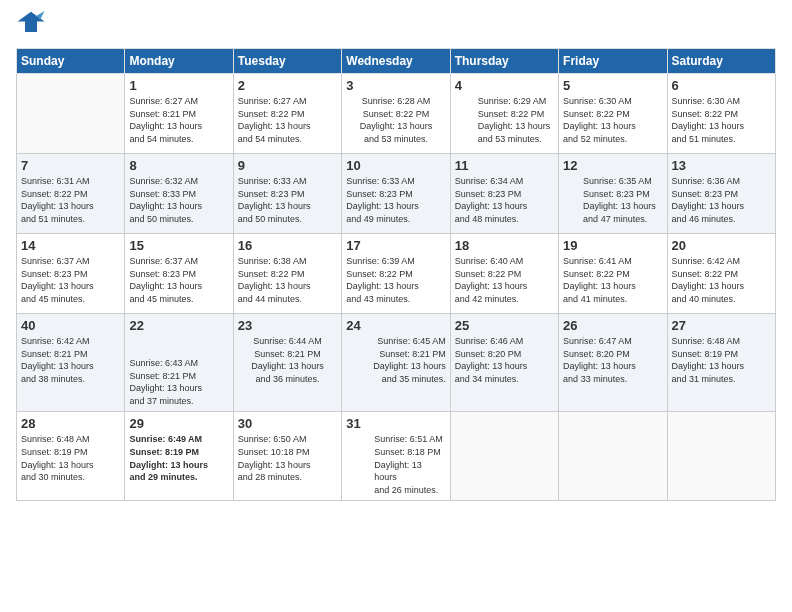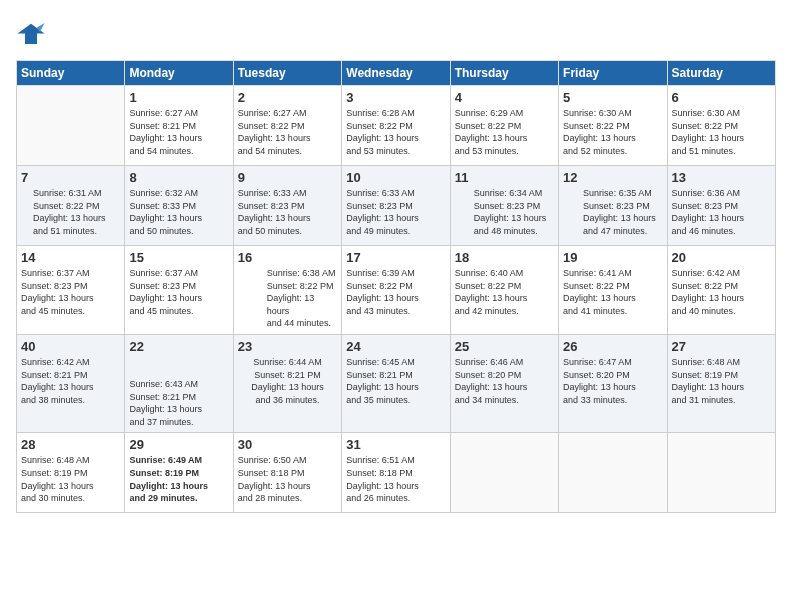--- a/index.html
+++ b/index.html
@@ -6,21 +6,21 @@
     body {
       font-family: Arial, sans-serif;
       background: #fff;
       width: 792px;
       height: 612px;
       overflow: hidden;
     }
     .page {
       width: 792px;
       min-height: 612px;
-      padding: 20px 16px 8px 16px;
+      padding: 8px 16px 8px 16px;
       background: #fff;
     }
     .header {
       display: flex;
       align-items: flex-start;
       justify-content: space-between;
       margin-bottom: 10px;
     }
     .logo {
       display: flex;
@@ -139,28 +139,28 @@
           </td>
           <td>
             <span class="day-number">2</span>
             <div class="day-info" style="white-space: pre-line;">Sunrise: 6:27 AM
 Sunset: 8:22 PM
 Daylight: 13 hours
 and 54 minutes.</div>
           </td>
           <td>
             <span class="day-number">3</span>
-            <div class="day-info" style="white-space: pre-line;">Sunrise: 6:28 AM
+            <div class="day-info" style="white-space: pre-line; text-align: center;">Sunrise: 6:28 AM
 Sunset: 8:22 PM
 Daylight: 13 hours
 and 53 minutes.</div>
           </td>
           <td>
             <span class="day-number">4</span>
-            <div class="day-info" style="white-space: pre-line;">Sunrise: 6:29 AM
+            <div class="day-info" style="white-space: pre-line; margin-left: 23px;">Sunrise: 6:29 AM
 Sunset: 8:22 PM
 Daylight: 13 hours
 and 53 minutes.</div>
           </td>
           <td>
             <span class="day-number">5</span>
             <div class="day-info" style="white-space: pre-line;">Sunrise: 6:30 AM
 Sunset: 8:22 PM
 Daylight: 13 hours
 and 52 minutes.</div>
@@ -169,21 +169,21 @@
             <span class="day-number">6</span>
             <div class="day-info" style="white-space: pre-line;">Sunrise: 6:30 AM
 Sunset: 8:22 PM
 Daylight: 13 hours
 and 51 minutes.</div>
           </td>
         </tr>
         <tr class="row-shaded">
           <td>
             <span class="day-number">7</span>
-            <div class="day-info" style="white-space: pre-line; margin-left: 12px;">Sunrise: 6:31 AM
+            <div class="day-info" style="white-space: pre-line;">Sunrise: 6:31 AM
 Sunset: 8:22 PM
 Daylight: 13 hours
 and 51 minutes.</div>
           </td>
           <td>
             <span class="day-number">8</span>
             <div class="day-info" style="white-space: pre-line;">Sunrise: 6:32 AM
 Sunset: 8:33 PM
 Daylight: 13 hours
 and 50 minutes.</div>
@@ -197,21 +197,21 @@
           </td>
           <td>
             <span class="day-number">10</span>
             <div class="day-info" style="white-space: pre-line;">Sunrise: 6:33 AM
 Sunset: 8:23 PM
 Daylight: 13 hours
 and 49 minutes.</div>
           </td>
           <td>
             <span class="day-number">11</span>
-            <div class="day-info" style="white-space: pre-line; margin-left: 19px;">Sunrise: 6:34 AM
+            <div class="day-info" style="white-space: pre-line;">Sunrise: 6:34 AM
 Sunset: 8:23 PM
 Daylight: 13 hours
 and 48 minutes.</div>
           </td>
           <td>
             <span class="day-number">12</span>
             <div class="day-info" style="white-space: pre-line; margin-left: 20px;">Sunrise: 6:35 AM
 Sunset: 8:23 PM
 Daylight: 13 hours
 and 47 minutes.</div>
@@ -234,21 +234,21 @@
           </td>
           <td>
             <span class="day-number">15</span>
             <div class="day-info" style="white-space: pre-line;">Sunrise: 6:37 AM
 Sunset: 8:23 PM
 Daylight: 13 hours
 and 45 minutes.</div>
           </td>
           <td>
             <span class="day-number">16</span>
-            <div class="day-info" style="white-space: pre-line; margin-left: 29px;">Sunrise: 6:38 AM
+            <div class="day-info" style="white-space: pre-line;">Sunrise: 6:38 AM
 Sunset: 8:22 PM
 Daylight: 13 hours
 and 44 minutes.</div>
           </td>
           <td>
             <span class="day-number">17</span>
             <div class="day-info" style="white-space: pre-line;">Sunrise: 6:39 AM
 Sunset: 8:22 PM
 Daylight: 13 hours
 and 43 minutes.</div>
@@ -292,21 +292,21 @@
           </td>
           <td>
             <span class="day-number">23</span>
             <div class="day-info" style="white-space: pre-line; text-align: center;">Sunrise: 6:44 AM
 Sunset: 8:21 PM
 Daylight: 13 hours
 and 36 minutes.</div>
           </td>
           <td>
             <span class="day-number">24</span>
-            <div class="day-info" style="white-space: pre-line;">Sunrise: 6:45 AM
+            <div class="day-info" style="white-space: pre-line; text-align: right;">Sunrise: 6:45 AM
 Sunset: 8:21 PM
 Daylight: 13 hours
 and 35 minutes.</div>
           </td>
           <td>
             <span class="day-number">25</span>
             <div class="day-info" style="white-space: pre-line;">Sunrise: 6:46 AM
 Sunset: 8:20 PM
 Daylight: 13 hours
 and 34 minutes.</div>
@@ -337,27 +337,27 @@
           <td>
             <span class="day-number">29</span>
             <div class="day-info" style="white-space: pre-line; font-weight: bold;">Sunrise: 6:49 AM
 Sunset: 8:19 PM
 Daylight: 13 hours
 and 29 minutes.</div>
           </td>
           <td>
             <span class="day-number">30</span>
             <div class="day-info" style="white-space: pre-line;">Sunrise: 6:50 AM
-Sunset: 8:18 PM
+Sunset: 10:18 PM
 Daylight: 13 hours
 and 28 minutes.</div>
           </td>
           <td>
             <span class="day-number">31</span>
-            <div class="day-info" style="white-space: pre-line;">Sunrise: 6:51 AM
+            <div class="day-info" style="white-space: pre-line; margin-left: 28px;">Sunrise: 6:51 AM
 Sunset: 8:18 PM
 Daylight: 13 hours
 and 26 minutes.</div>
           </td>
           <td class="empty"></td>
           <td class="empty"></td>
           <td class="empty"></td>
         </tr>
       </tbody>
   </table>

